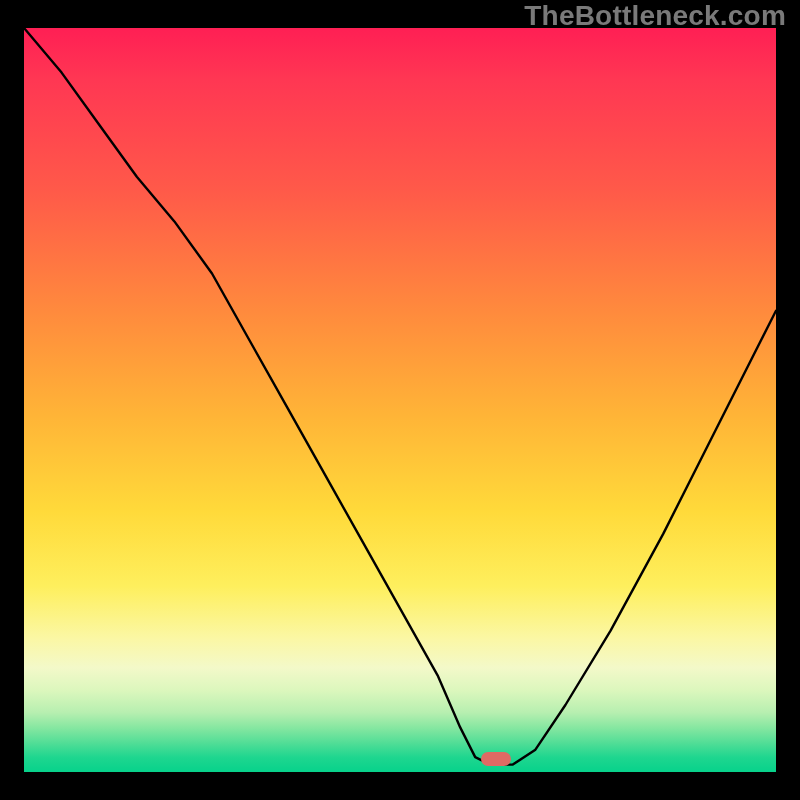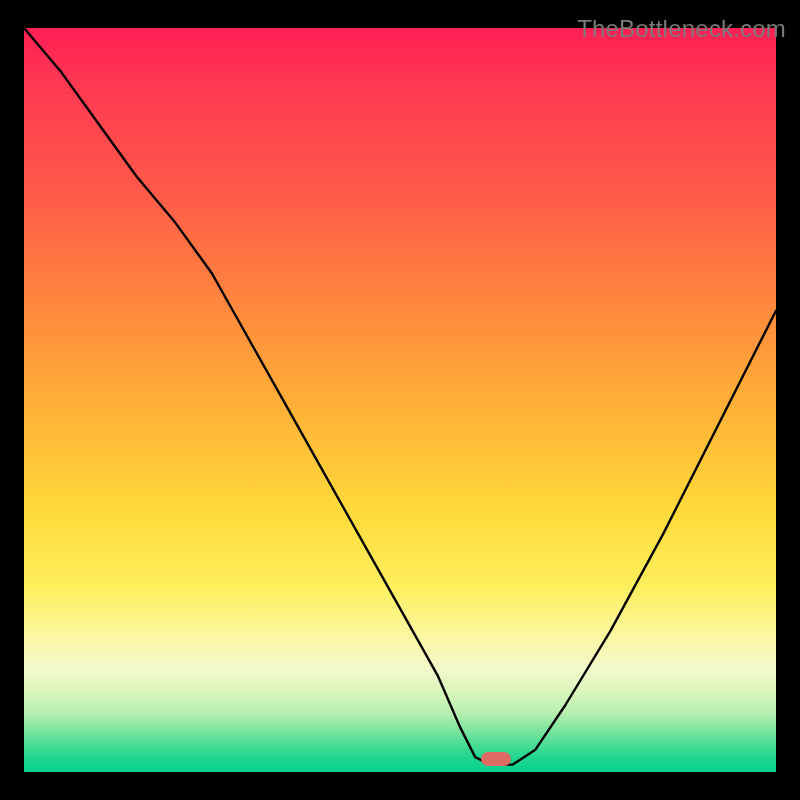--- a/index.html
+++ b/index.html
@@ -12,25 +12,25 @@
     font-family: Arial, Helvetica, sans-serif;
   }
   .frame {
     position: relative;
     width: 800px;
     height: 800px;
     background: #000;
   }
   .watermark {
     position: absolute;
-    top: 15px;
+    top: 0;
     right: 14px;
     color: #7a7a7a;
-    font-size: 24px;
-    font-weight: 400;
+    font-size: 28px;
+    font-weight: 700;
     letter-spacing: 0.2px;
     z-index: 20;
   }
   .plot-area {
     position: absolute;
     left: 24px;
     top: 28px;
     width: 752px;   
     height: 744px;  
     overflow: hidden;

